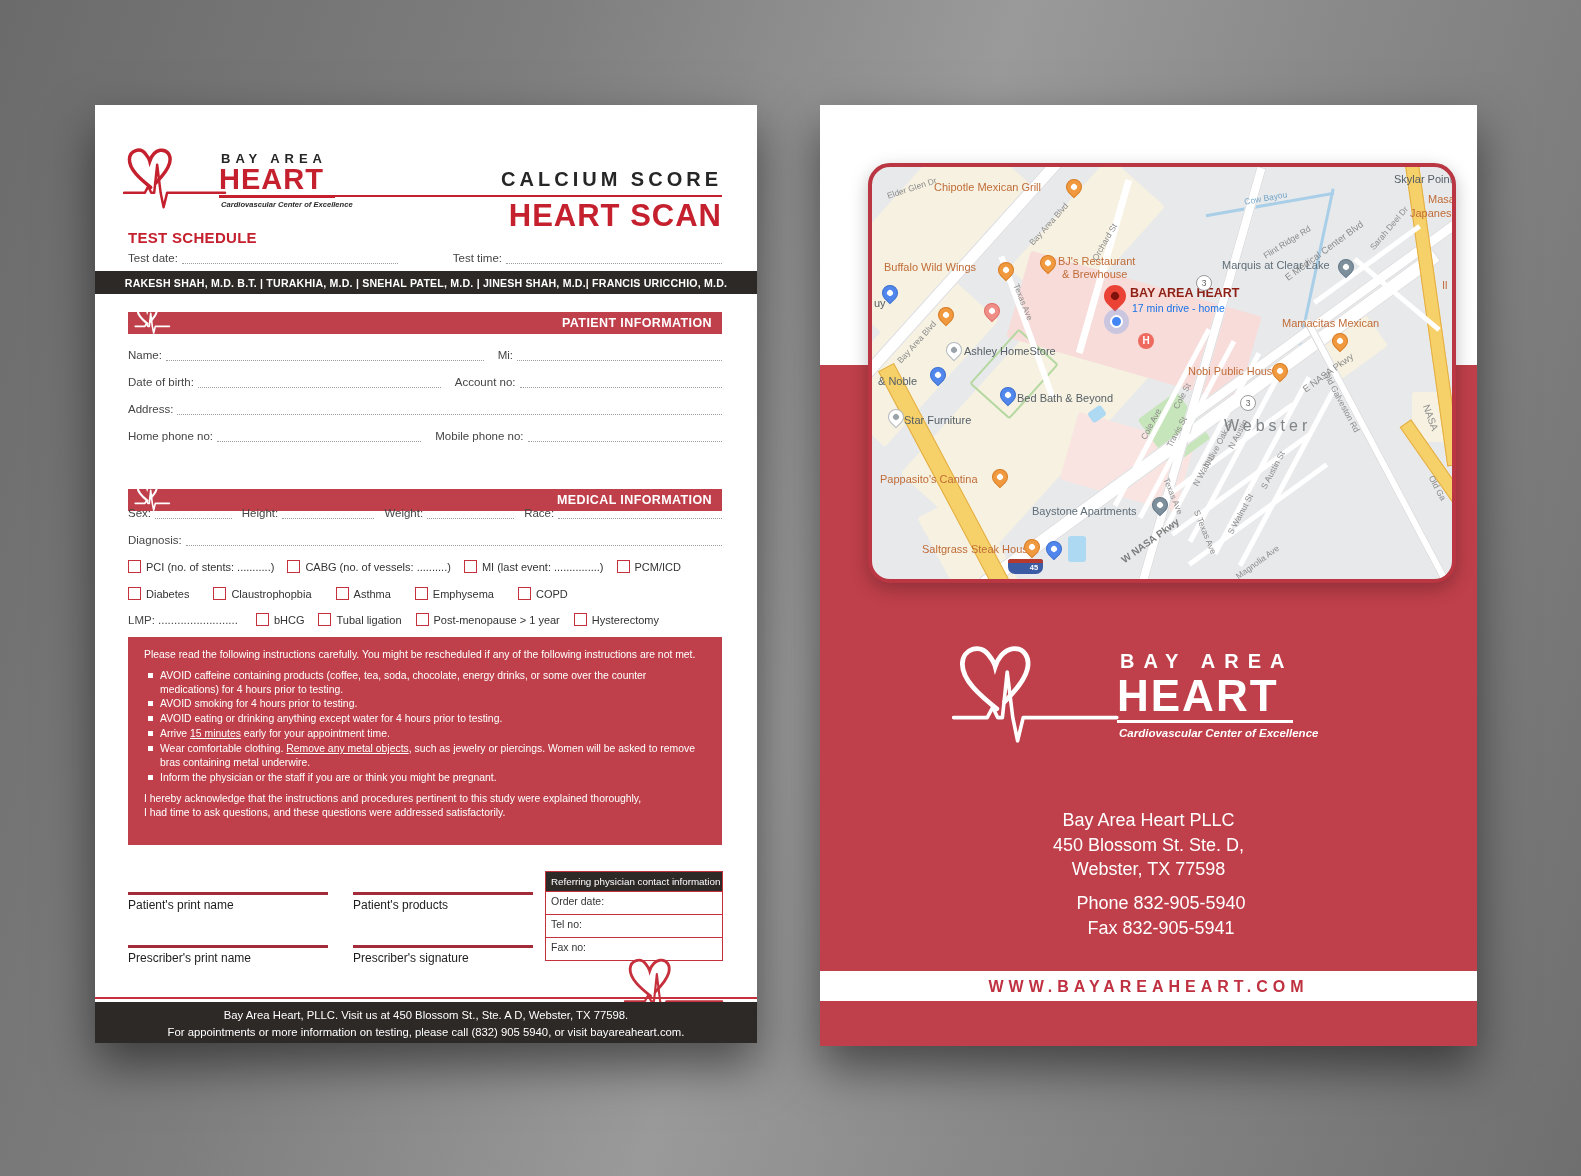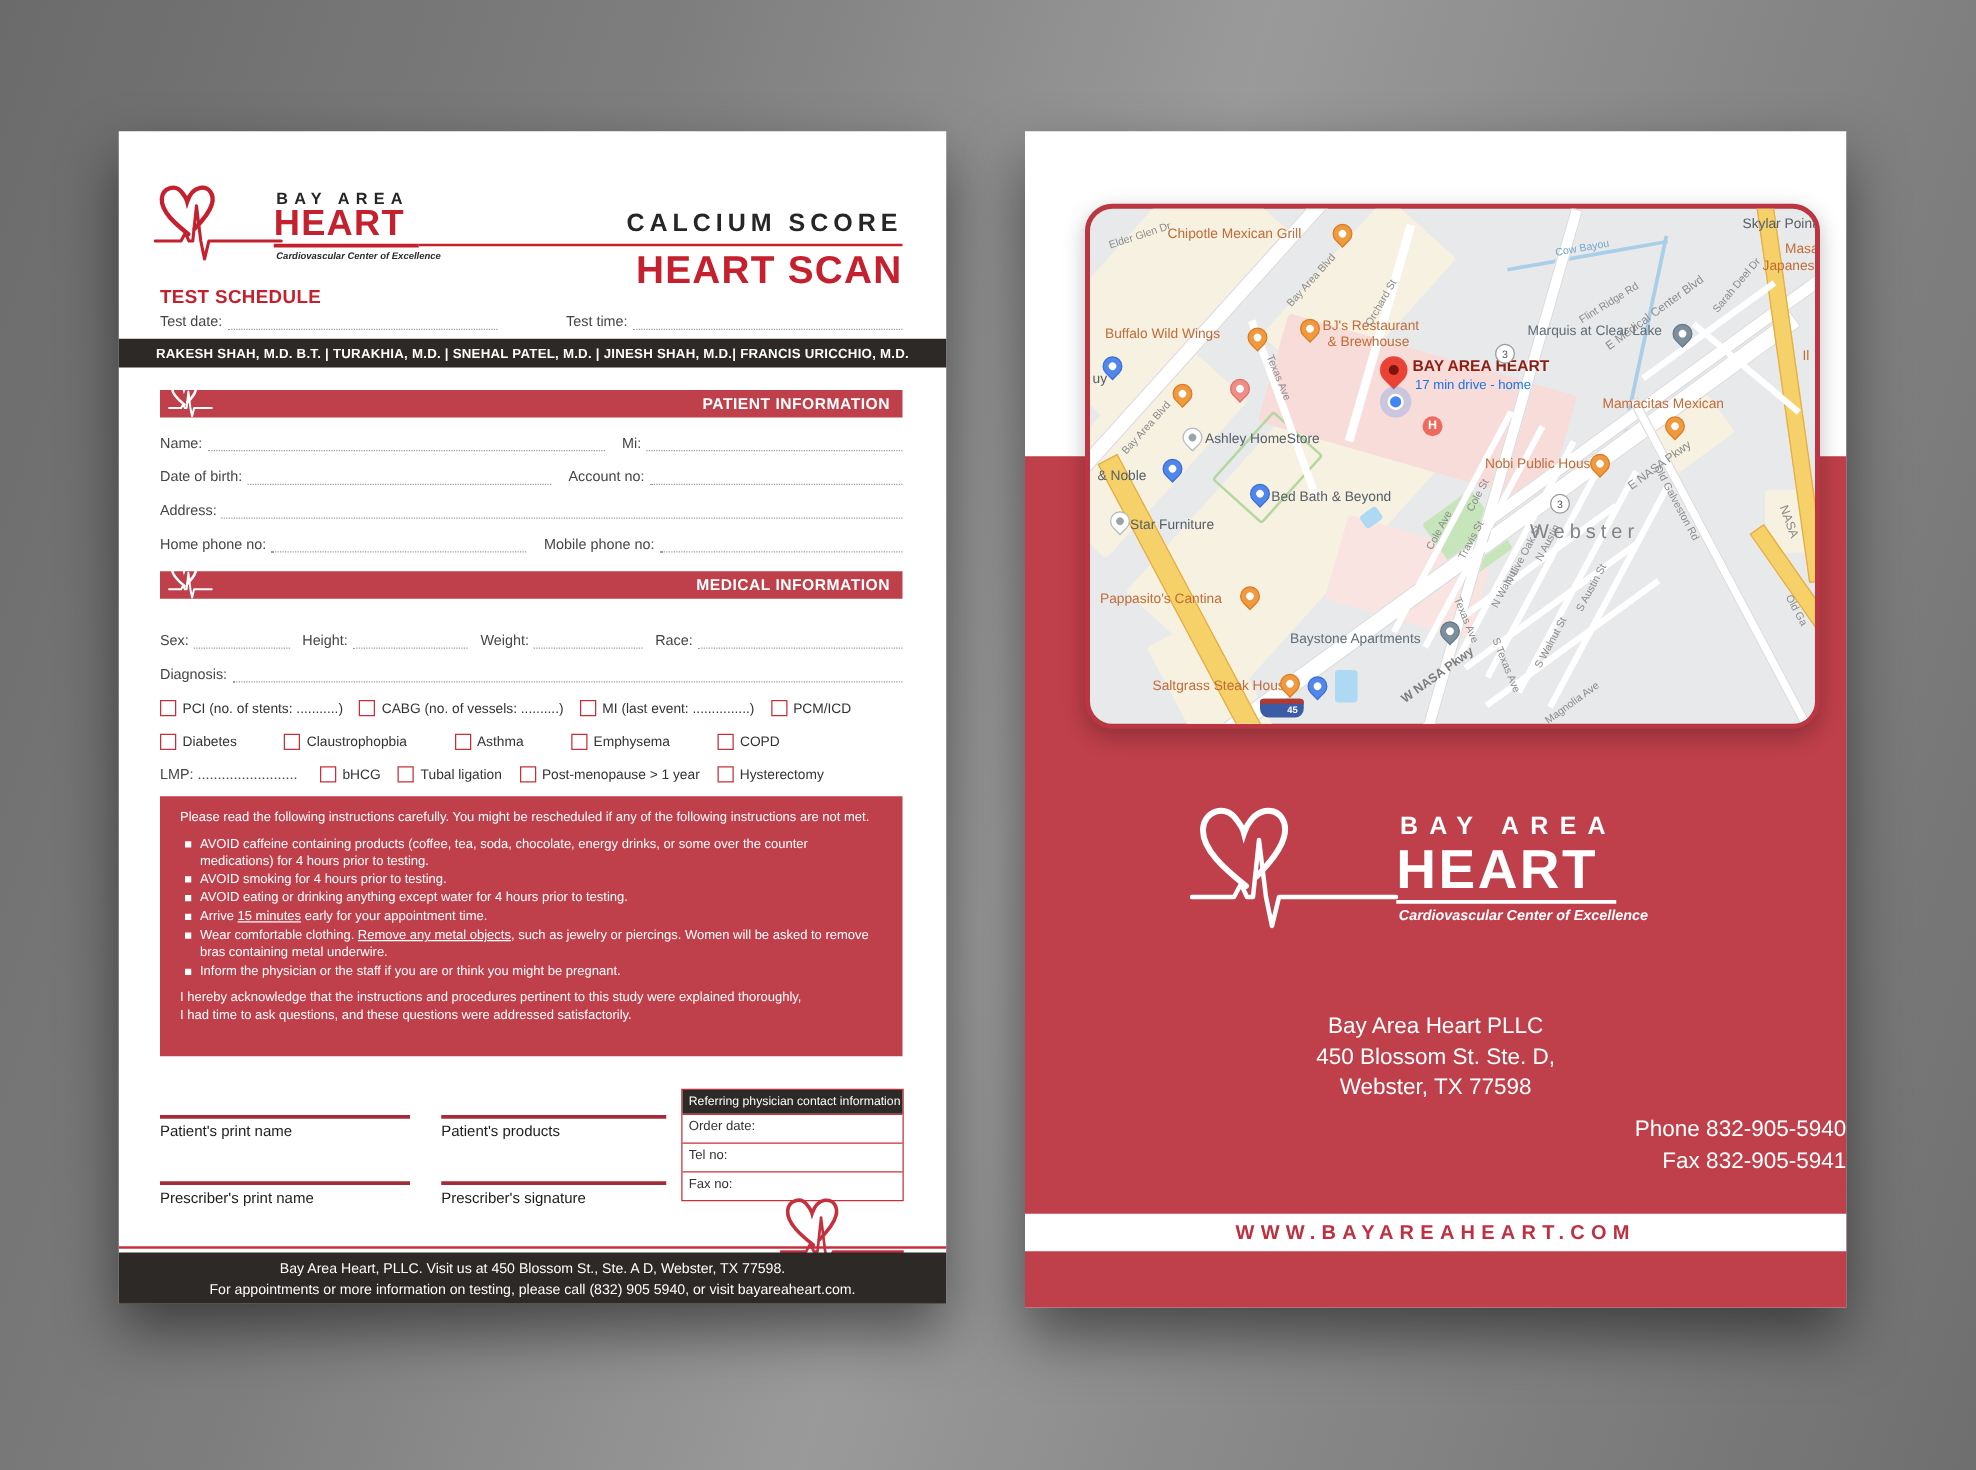--- a/index.html
+++ b/index.html
@@ -87,21 +87,21 @@
     font-size:8.5px;text-align:center;line-height:14px;}
   .i45{width:18px;height:15px;background:#3b5ba5;border-radius:3px 3px 7px 7px;color:#fff;font-size:7.5px;
     font-weight:bold;text-align:center;line-height:17px;}
   .i45::before{content:"";position:absolute;left:0;top:0;width:100%;height:4px;background:#b5392f;border-radius:3px 3px 0 0;}
   .bk-logo svg{position:absolute;left:132px;top:528px;width:168px;height:118px;}
   .bk-top{position:absolute;left:300px;top:545px;font-size:20px;font-weight:bold;letter-spacing:9px;color:#fff;white-space:nowrap;}
   .bk-main{position:absolute;left:297px;top:566px;font-size:44px;font-weight:bold;letter-spacing:2px;color:#fff;white-space:nowrap;}
   .bk-rule{position:absolute;left:297px;top:615px;width:176px;height:3px;background:#fff;}
   .bk-tag{position:absolute;left:299px;top:622px;font-size:11.5px;font-style:italic;font-weight:bold;color:#fff;white-space:nowrap;}
   .bk-addr{position:absolute;left:0;right:0;top:703px;text-align:center;color:#fff;font-size:18px;line-height:1.37;}
-  .bk-tel{position:absolute;left:0;right:0;top:786px;text-align:right;color:#fff;font-size:18px;line-height:1.37;padding-left:25px;}
+  .bk-tel{position:absolute;left:0;right:0;top:786px;text-align:center;color:#fff;font-size:18px;line-height:1.37;padding-left:25px;}
   .siteband{position:absolute;left:0;right:0;top:866px;height:30px;background:#fff;color:#bf3040;
     text-align:center;font-size:16px;font-weight:bold;letter-spacing:5px;line-height:31px;}
 </style>
 </head>
 <body>
 
 <div id="front" class="page">
 
   <div class="fp-logo">
     <svg viewBox="0 0 210 130">
@@ -155,21 +155,21 @@
     <span class="dots"></span>
   </div>
   <div class="frow" style="top:324px;">
     <span class="lbl">Home phone no:</span>
     <span class="dots" style="flex:1.05;"></span>
     <span class="gap14"></span>
     <span class="lbl">Mobile phone no:</span>
     <span class="dots" style="flex:1;"></span>
   </div>
 
-  <div class="secbar" style="top:352px;">
+  <div class="secbar" style="top:384px;">
     <svg viewBox="0 0 210 130">
       <path d="M56 86 C36 70 12 50 13 29 C14 11 35 4 46 19 C50 24 53 29 54 33 C57 24 64 13 75 11 C90 9 98 22 94 37 C90 52 77 66 66 77" fill="none" stroke="#fff" stroke-width="9" stroke-linecap="round"></path>
       <polyline points="2,97 44,97 51,84 57,97 63,97 69,40 76,97 82,126 89,97 150,97" fill="none" stroke="#fff" stroke-width="7" stroke-linejoin="round" stroke-linecap="round"></polyline>
     </svg>
     <span>MEDICAL INFORMATION</span>
   </div>
   <div class="frow" style="top:401px;">
     <span class="lbl">Sex:</span>
     <span class="dots" style="flex:.75;"></span>
       <span class="gap10"></span>
@@ -197,21 +197,21 @@
       </span>
     <span class="cbi">
         <span class="cb"></span>
         <span>MI (last event: ...............)</span>
       </span>
     <span class="cbi">
         <span class="cb"></span>
         <span>PCM/ICD</span>
       </span>
   </div>
-  <div class="frow" style="top:482px;gap:38px;">
+  <div class="frow" style="top:482px;gap:24px;">
     <span class="cbi">
         <span class="cb"></span>
         <span>Diabetes</span>
       </span>
     <span class="cbi">
         <span class="cb"></span>
         <span>Claustrophopbia</span>
       </span>
     <span class="cbi">
         <span class="cb"></span>

